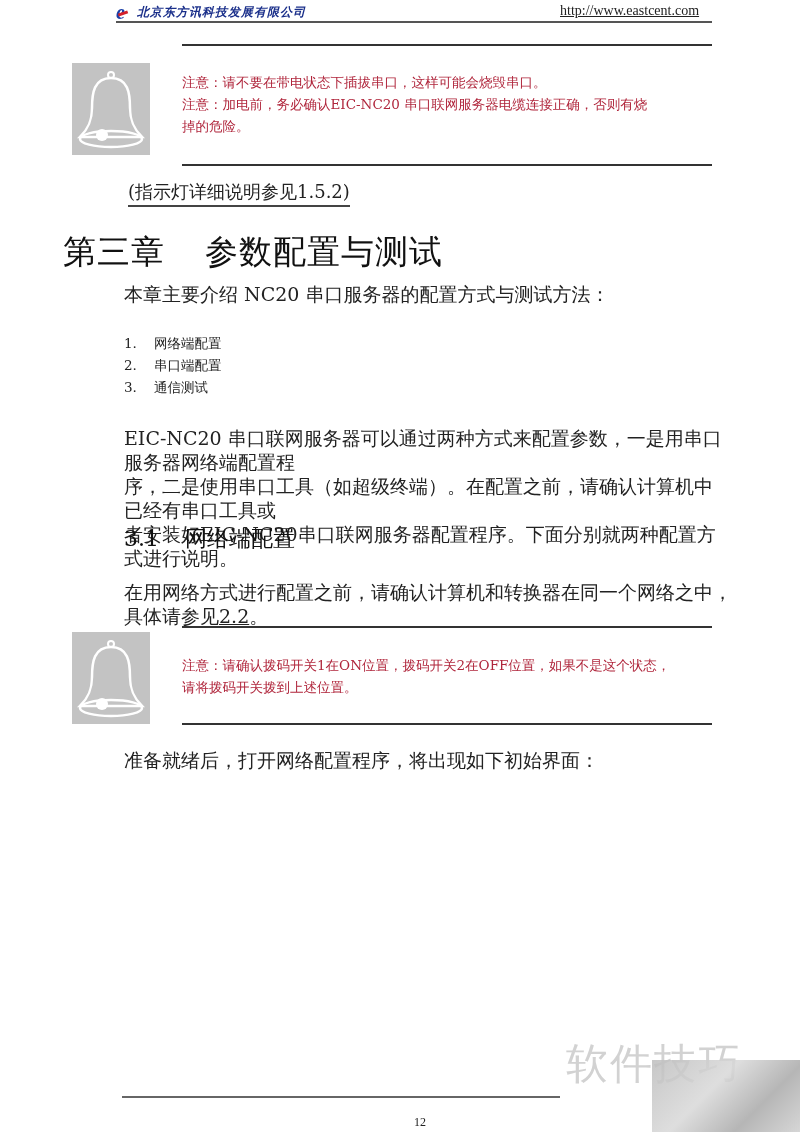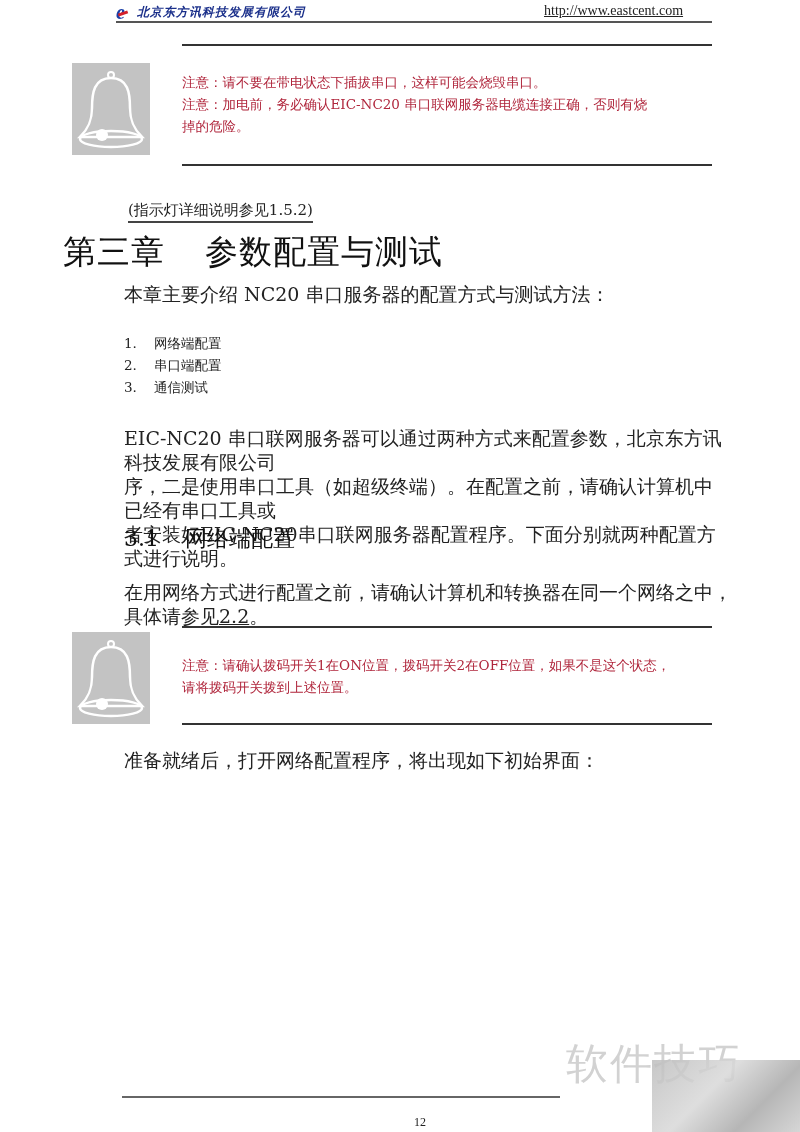--- a/index.html
+++ b/index.html
@@ -5,27 +5,27 @@
   html, body { margin: 0; padding: 0; }
   body {
     width: 800px; height: 1132px; background: #ffffff; position: relative; overflow: hidden;
     font-family: "DejaVu Serif", "Liberation Serif", serif; color: #222;
   }
   .abs { position: absolute; }
   .header-logo { left: 116px; top: 2px; display: flex; align-items: center; height: 20px; }
   .logo-e { font-family: "Liberation Serif", serif; font-style: italic; font-weight: bold; font-size: 20px; color: #1a3fa8; line-height: 20px; position: relative; }
   .logo-e::after { content: ""; position: absolute; left: 2px; top: 10px; width: 10px; height: 3px; background: #d3202a; transform: rotate(-20deg); }
   .company { font-family: "DejaVu Serif", serif; font-style: italic; font-weight: bold; font-size: 12px; color: #1a2f8a; margin-left: 12px; letter-spacing: 1px; }
-  .header-url { left: 544px; top: 3px; font-family: "Liberation Serif", serif; font-size: 14px; color: #222; text-decoration: underline; }
+  .header-url { left: 560px; top: 3px; font-family: "Liberation Serif", serif; font-size: 14px; color: #222; text-decoration: underline; }
   .header-rule { left: 116px; top: 21px; width: 596px; height: 2px; background: #555; }
   .rule { height: 2px; background: #333; }
   .bell-box { width: 78px; width: 78px; height: 92px; background: #c3c3c3; }
   .bell-box svg { display: block; }
   .note { font-size: 13.5px; color: #b0263c; line-height: 22px; }
-  .ref-line { left: 128px; top: 201px; font-size: 15px; color: #222; border-bottom: 2px solid #444; padding-bottom: 1px; }
+  .ref-line { left: 128px; top: 180px; font-size: 18px; color: #222; border-bottom: 2px solid #444; padding-bottom: 1px; }
   .chapter { left: 52px; top: 230px; font-size: 33px; color: #111; letter-spacing: 1px; font-weight: normal; margin-left: 11px; }
   .chapter .gap { display: inline-block; width: 40px; }
   .p { font-size: 19px; color: #222; line-height: 24px; }
   .list-item { font-size: 13.5px; color: #222; line-height: 22px; }
   .list-item .num { display: inline-block; width: 30px; }
   .section { left: 124px; top: 524px; font-size: 22px; color: #111; }
   .section .gap { display: inline-block; width: 26px; }
   .link-ref { text-decoration: underline; }
   .footer-rule { left: 122px; top: 1096px; width: 438px; height: 2px; background: #666; }
   .page-num { left: 414px; top: 1104px; font-size: 12px; color: #222; font-family: "Liberation Serif", serif; margin-top: 11px; }
@@ -66,21 +66,21 @@
 
 <div class="abs p" style="left:124px; top:282px;">本章主要介绍 NC20 串口服务器的配置方式与测试方法：</div>
 
 <div class="abs" style="left:124px; top:332px;">
   <div class="list-item"><span class="num">1.</span><span>网络端配置</span></div>
   <div class="list-item"><span class="num">2.</span><span>串口端配置</span></div>
   <div class="list-item"><span class="num">3.</span><span>通信测试</span></div>
 </div>
 
 <div class="abs p" style="left:124px; top:426px; width:600px;">
-  <div>EIC-NC20 串口联网服务器可以通过两种方式来配置参数，北京东方讯科技发展有限公司</div>
+  <div>EIC-NC20 串口联网服务器可以通过两种方式来配置参数，一是用串口服务器网络端配置程</div>
   <div>序，二是使用串口工具（如超级终端）。在配置之前，请确认计算机中已经有串口工具或</div>
   <div>者安装好EIC-NC20串口联网服务器配置程序。下面分别就两种配置方式进行说明。</div>
 </div>
 
 <div class="abs section">
   <span>3.1</span><span class="gap"></span><span>网络端配置</span>
 </div>
 
 <div class="abs p" style="left:124px; top:580px; width:620px;">
   <span>在用网络方式进行配置之前，请确认计算机和转换器在同一个网络之中，具体请参见</span><span class="link-ref">2.2</span><span>。</span>

